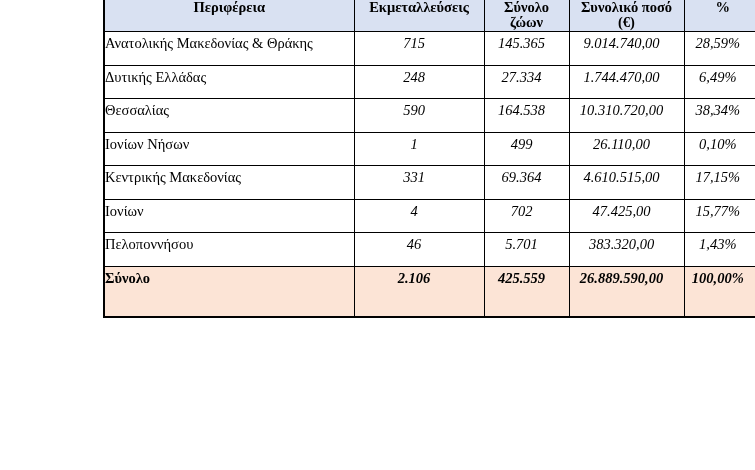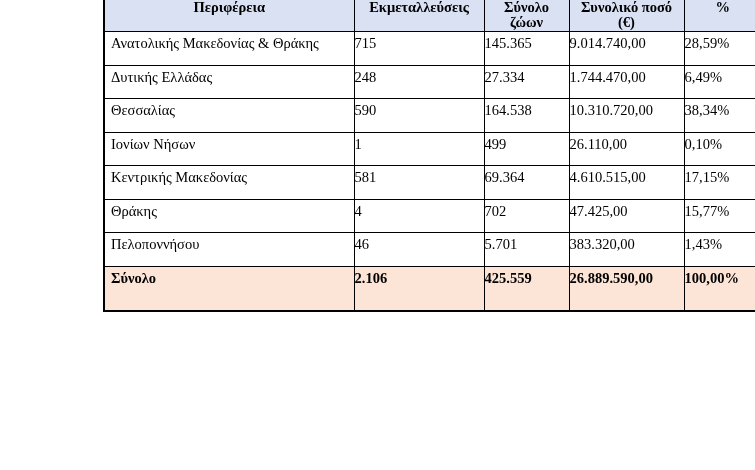--- a/index.html
+++ b/index.html
@@ -43,31 +43,31 @@
     line-height:15px;
     font-size:14.5px;
   }
   tbody td{
     height:33.5px;
     padding-top:3px;
     line-height:16px;
   }
   td.region{
     text-align:left;
-    padding-left:6px;
     padding-right:4px;
   }
   td.num{
-    text-align:left;
+    text-align:center;
     padding-right:10px;
+    font-style:italic;
   }
   tr.total-row td{
     background:var(--total-bg);
     font-weight:bold;
-    height:45px;
+    height:51px;
   }
 </style>
 </head>
 <body>
 
 <div class="table-wrap">
   <table class="regions">
     <colgroup>
       <col style="width:250px">
       <col style="width:130px">
@@ -108,27 +108,27 @@
       </tr>
       <tr>
         <td class="region">Ιονίων Νήσων</td>
         <td class="num">1</td>
         <td class="num">499</td>
         <td class="num">26.110,00</td>
         <td class="num">0,10%</td>
       </tr>
       <tr>
         <td class="region">Κεντρικής Μακεδονίας</td>
-        <td class="num">581</td>
+        <td class="num">331</td>
         <td class="num">69.364</td>
         <td class="num">4.610.515,00</td>
         <td class="num">17,15%</td>
       </tr>
       <tr>
-        <td class="region">Θράκης</td>
+        <td class="region">Ιονίων</td>
         <td class="num">4</td>
         <td class="num">702</td>
         <td class="num">47.425,00</td>
         <td class="num">15,77%</td>
       </tr>
       <tr>
         <td class="region">Πελοποννήσου</td>
         <td class="num">46</td>
         <td class="num">5.701</td>
         <td class="num">383.320,00</td>

